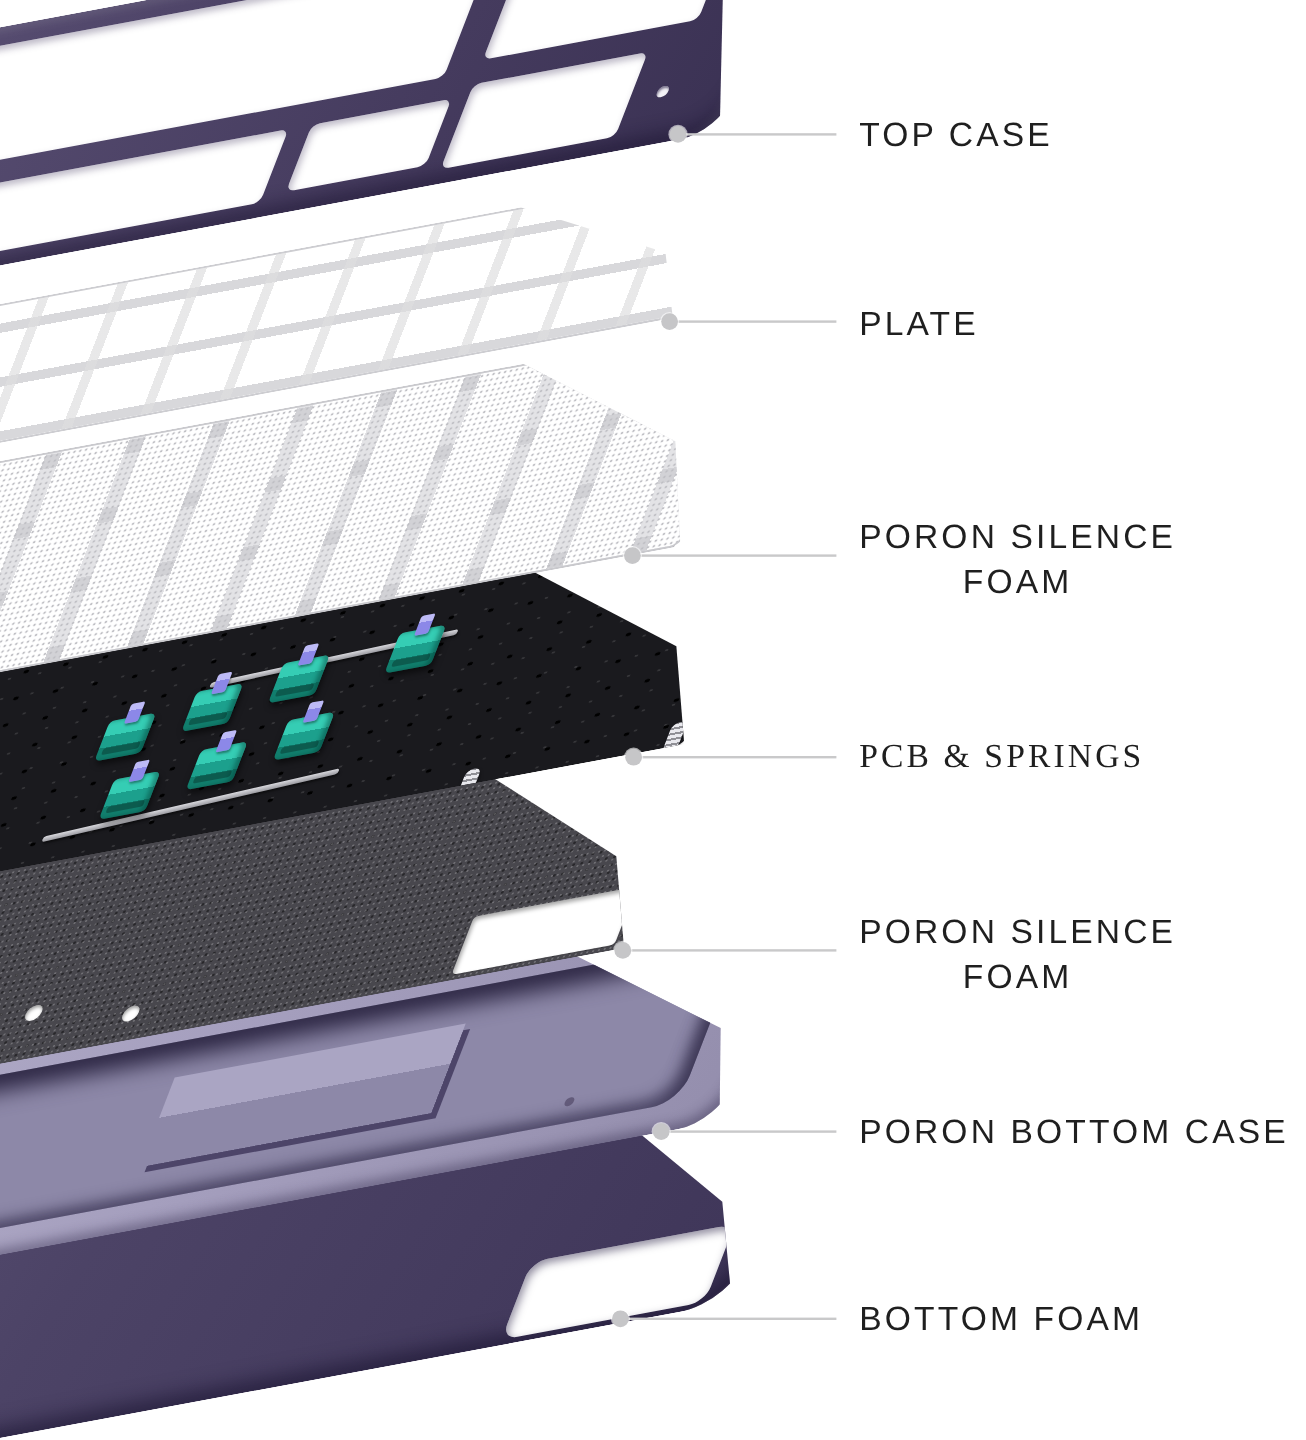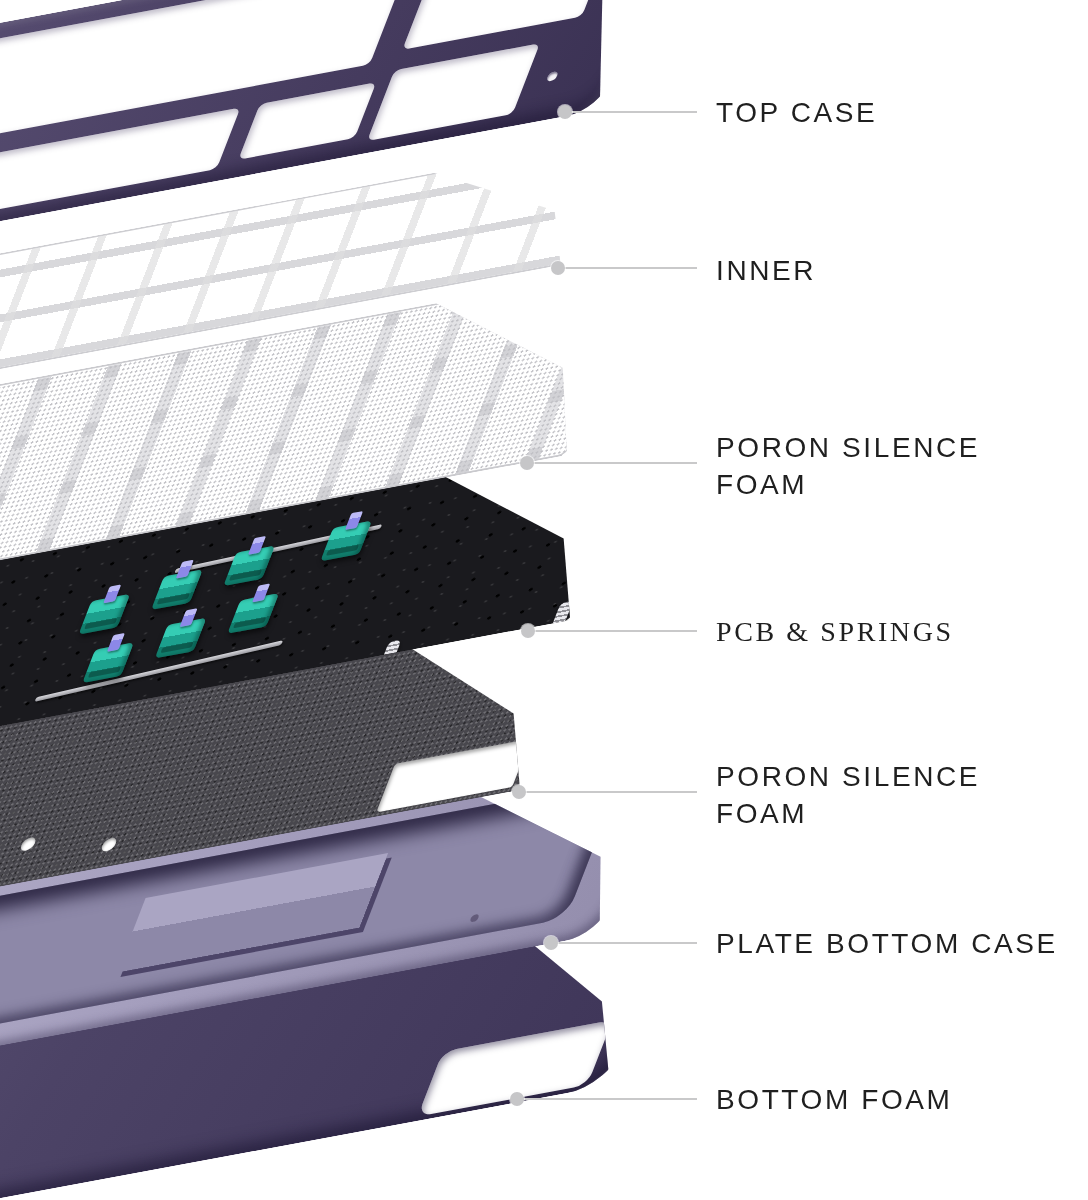--- a/index.html
+++ b/index.html
@@ -140,21 +140,21 @@
 
   
   .callout{position:absolute;left:0;top:0;z-index:100;}
   .leader-line{position:absolute;height:2px;background:#c9c9ca;}
   .leader-dot{position:absolute;width:14px;height:14px;border-radius:50%;background:#c6c6c8;box-shadow:0 0 0 1px rgba(255,255,255,.6);}
   .part-label{
     position:absolute;left:716px;transform:translateY(-50%);
     color:#1f1f1f;font-size:28px;line-height:37px;letter-spacing:2.6px;
     font-weight:400;white-space:nowrap;
   }
-  .part-label span{display:block;}
+  .part-label span{display:block;text-align:center;}
 </style>
 </head>
 <body>
 
 <div id="stage">
 
   <div class="layer topcase">
     <div class="cutout" style="left:405px;top:18px;width:470px;height:110px;"></div>
     <div class="cutout" style="left:330px;top:150px;width:420px;height:66px;"></div>
     <div class="cutout" style="left:905px;top:18px;width:185px;height:100px;"></div>
@@ -208,21 +208,21 @@
     <div class="part-label" style="top:112px;">
       <span>TOP CASE</span>
         <span></span>
     </div>
   </div>
 
   <div class="callout">
     <span class="leader-line" style="left:558px;top:267px;width:139px;"></span>
     <span class="leader-dot" style="left:551px;top:261px;"></span>
     <div class="part-label" style="top:270px;">
-        <span>INNER</span>
+        <span>PLATE</span>
     </div>
   </div>
 
   <div class="callout">
     <span class="leader-line" style="left:527px;top:462px;width:170px;"></span>
     <span class="leader-dot" style="left:520px;top:456px;"></span>
     <div class="part-label" style="top:466px;">
       <span>PORON SILENCE</span>
         <span>FOAM</span>
     </div>
@@ -243,21 +243,21 @@
     <div class="part-label" style="top:795px;">
       <span>PORON SILENCE</span>
         <span>FOAM</span>
     </div>
   </div>
 
   <div class="callout">
     <span class="leader-line" style="left:551px;top:942px;width:146px;"></span>
     <span class="leader-dot" style="left:544px;top:936px;"></span>
     <div class="part-label" style="top:943px;">
-      <span>PLATE BOTTOM CASE</span>
+      <span>PORON BOTTOM CASE</span>
         <span></span>
     </div>
   </div>
 
   <div class="callout">
     <span class="leader-line" style="left:517px;top:1098px;width:180px;"></span>
     <span class="leader-dot" style="left:510px;top:1092px;"></span>
     <div class="part-label" style="top:1099px;">
       <span>BOTTOM FOAM</span>
         <span></span>

